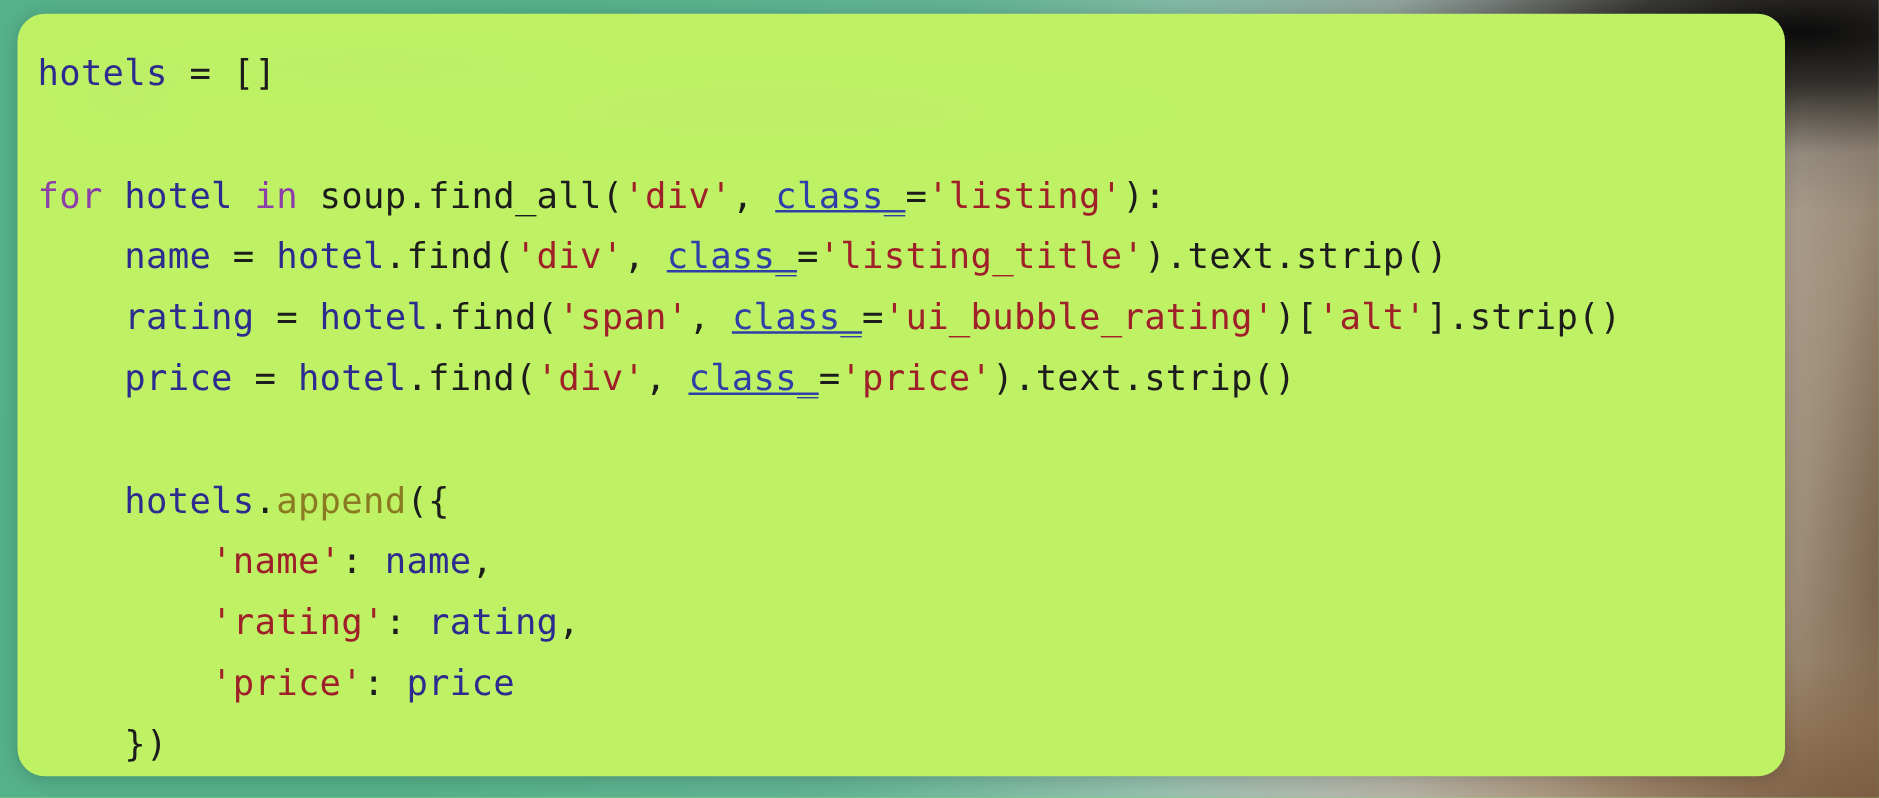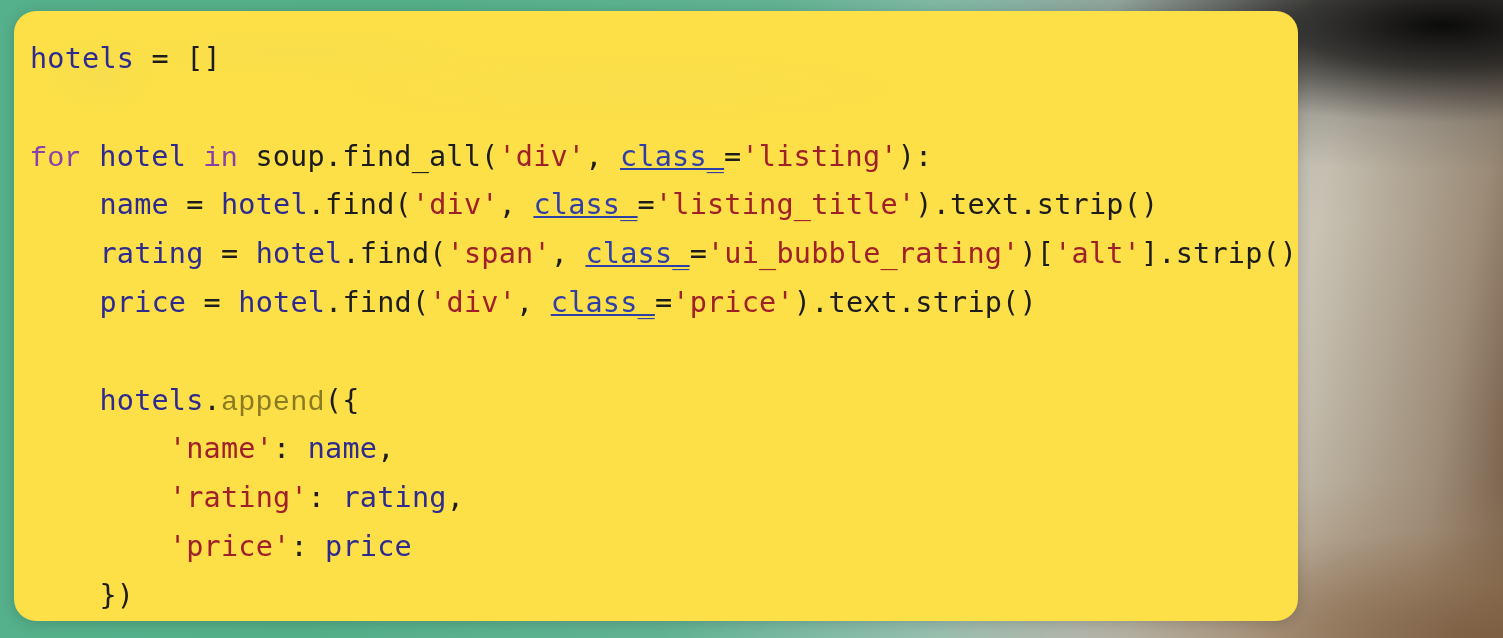--- a/index.html
+++ b/index.html
@@ -22,23 +22,23 @@
     background:
       radial-gradient(140% 95% at 96% 4%,  rgba(8,8,8,0.98) 0%, rgba(25,25,25,0.82) 7%, rgba(90,90,88,0.30) 16%, rgba(120,120,115,0.06) 24%, rgba(0,0,0,0) 33%),
       radial-gradient(120% 85% at 99% 100%, rgba(126,95,68,0.95) 0%, rgba(142,112,82,0.72) 10%, rgba(160,135,108,0.34) 20%, rgba(170,150,125,0.08) 30%, rgba(0,0,0,0) 42%),
       linear-gradient(100deg, #55b18b 0%, #54b089 26%, #62b394 48%, #8cc0ae 62%, #b9c6c0 74%, #c9c3b4 84%, #9d8c78 94%, #6b513a 100%);
   }
 
   #card {
     position: absolute;
     left: 14px;
     top: 11px;
-    width: 1284px;
+    width: 1414px;
     height: 610px;
-    background: #fde047;
+    background: #bef264;
     border-radius: 22px;
     box-shadow: 0 2px 14px rgba(0,0,0,0.18);
     overflow: hidden;
   }
 
   
   #card::before {
     content: "";
     position: absolute;
     left: 0; top: 0;
@@ -58,23 +58,23 @@
     font-size: 28.5px;
     line-height: 48.8px;
     letter-spacing: 0.2px;
     color: #1c1c1c;
     white-space: pre;
     -webkit-font-smoothing: antialiased;
   }
 
   .ln { display: block; height: 48.8px; }
 
-  .kw   { color: #8c3fa8; font-family: Liberation Mono, monospace; }
+  .kw   { color: #8c3fa8; }
   .name { color: #2e2b8f; }
-  .fn   { color: #8a7a22; font-family: Liberation Mono, monospace; }
+  .fn   { color: #8a7a22; }
   .str  { color: #a0202a; }
   .arg  { color: #2e3fa8; text-decoration: underline; }
   .op   { color: #1c1c1c; }
   .pun  { color: #1c1c1c; }
 </style>
 </head>
 <body>
 
 <div id="backdrop"></div>
 

